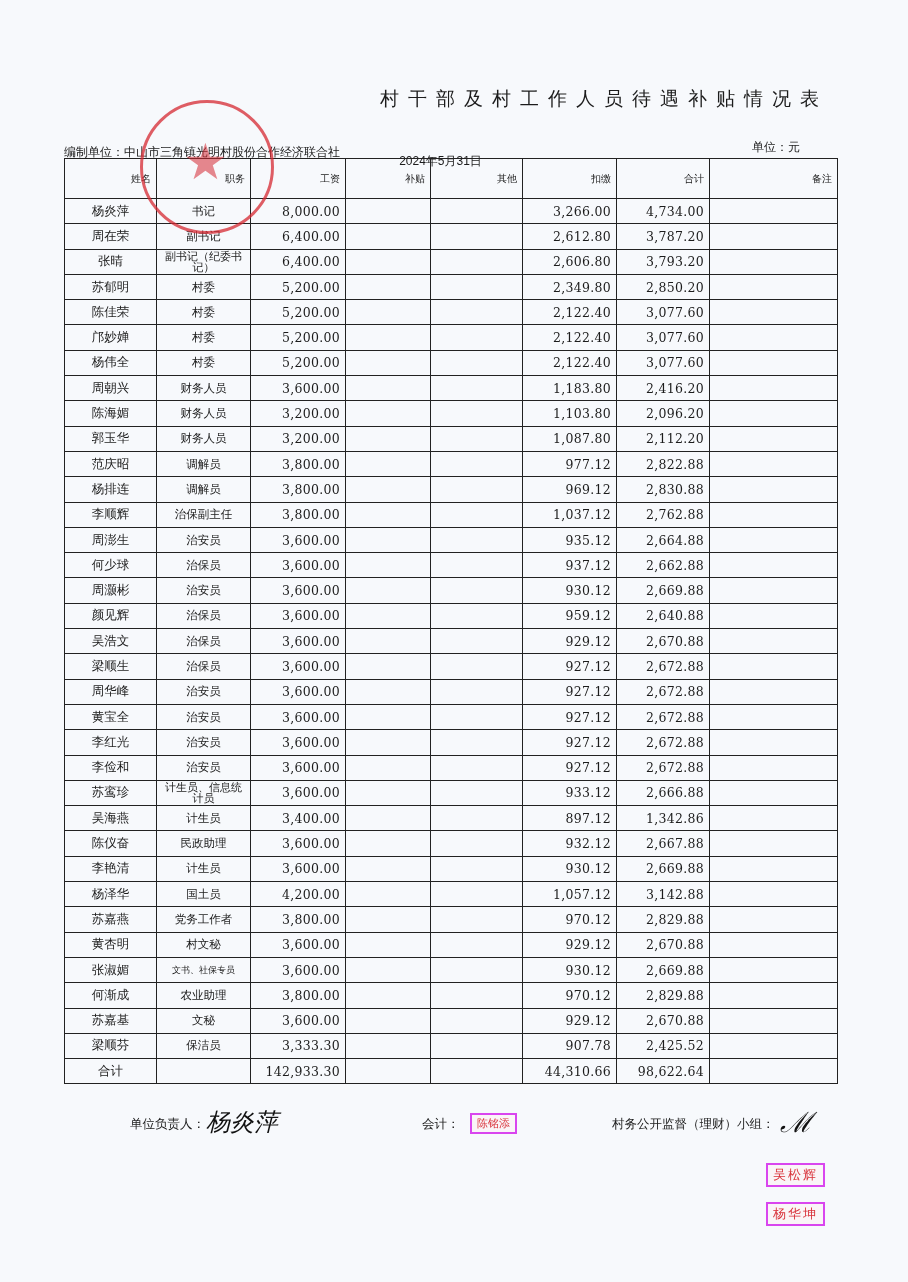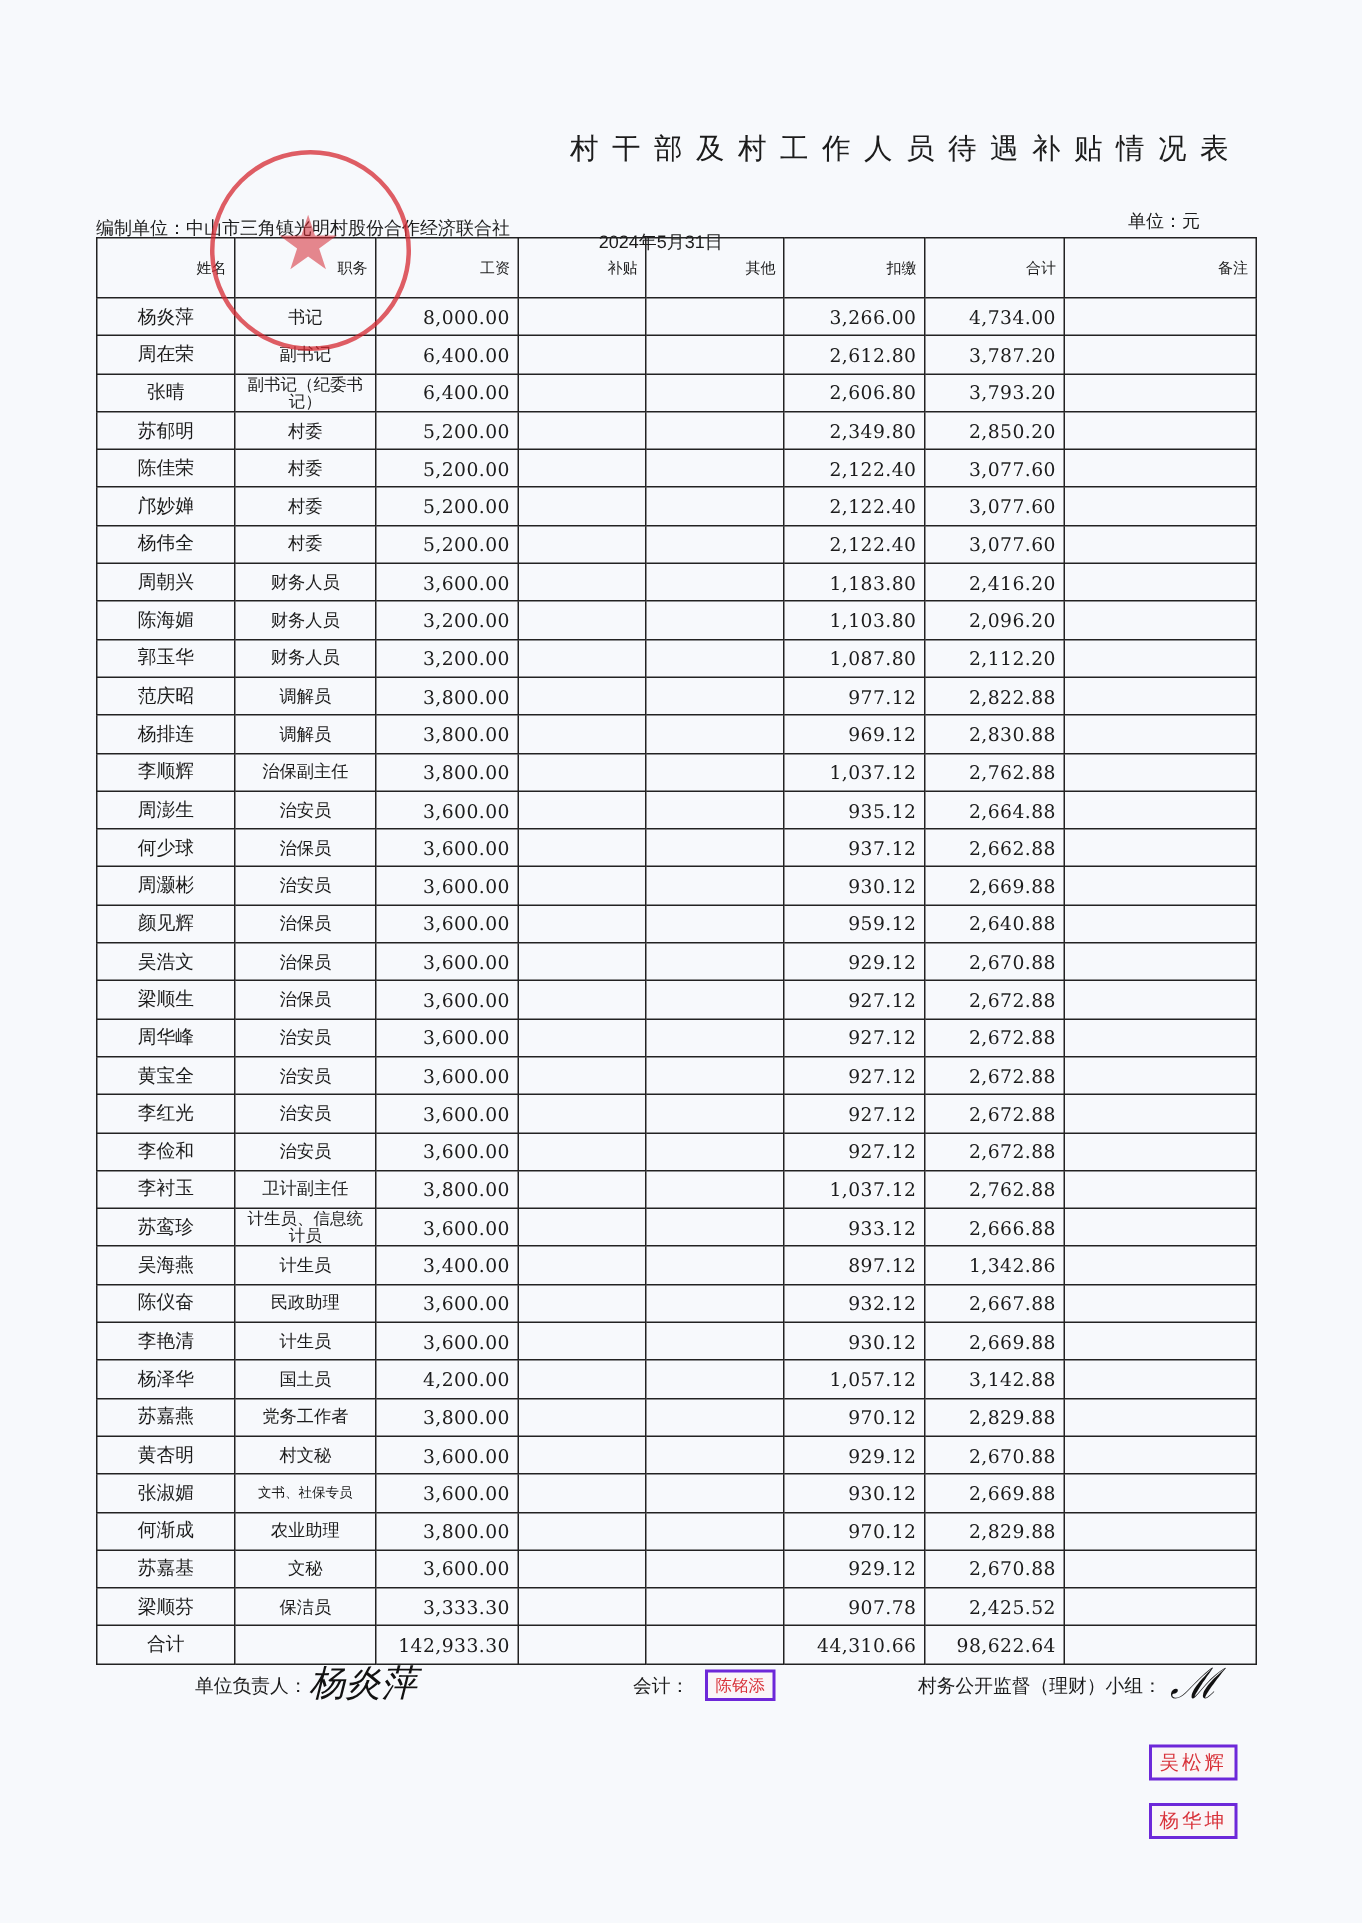--- a/index.html
+++ b/index.html
@@ -18,21 +18,21 @@
   td.name{text-align:center;font-family:"DejaVu Sans",sans-serif;font-size:12.5px;}
   td.pos{text-align:center;font-family:"DejaVu Sans",sans-serif;font-size:11.5px;}
   td.pos.small{font-size:9px;}
   td.pos.wrap{white-space:normal;line-height:11px;font-size:11px;}
   td.num{text-align:right;font-family:"DejaVu Serif","Liberation Serif",serif;font-size:12.5px;letter-spacing:0.3px;}
   .stamp{position:absolute;left:140px;top:100px;width:128px;height:128px;border:3px solid rgba(214,40,50,0.75);
          border-radius:50%;pointer-events:none;}
   .stamp .star{position:absolute;left:40px;top:34px;font-size:50px;color:rgba(214,40,50,0.55);line-height:50px;}
   .sig{position:absolute;font-size:12.5px;font-family:"DejaVu Sans",sans-serif;}
   .scribble{position:absolute;font-family:"DejaVu Serif",serif;font-style:italic;font-size:24px;color:#111;}
-  .redstamp{position:absolute;border:2px solid #6d28d9;color:#d8323a;font-family:"DejaVu Sans",sans-serif;
+  .redstamp{position:absolute;border:2px solid #d946ef;color:#d8323a;font-family:"DejaVu Sans",sans-serif;
             font-size:13px;padding:1px 5px;background:rgba(255,240,240,0.4);letter-spacing:2px;}
 </style>
 </head>
 <body>
 
 <div class="title">村干部及村工作人员待遇补贴情况表</div>
 <div class="date">2024年5月31日</div>
 <div class="org">编制单位：中山市三角镇光明村股份合作经济联合社</div>
 <div class="unit">单位：元</div>
 
@@ -284,30 +284,20 @@
         <td class="name">李俭和</td>
         <td class="pos">治安员</td>
         <td class="num">3,600.00</td>
         <td class="num"></td>
         <td class="num"></td>
         <td class="num">927.12</td>
         <td class="num">2,672.88</td>
         <td class="num"></td>
       </tr>
       <tr>
-        <td class="name">李衬玉</td>
-        <td class="pos">卫计副主任</td>
-        <td class="num">3,800.00</td>
-        <td class="num"></td>
-        <td class="num"></td>
-        <td class="num">1,037.12</td>
-        <td class="num">2,762.88</td>
-        <td class="num"></td>
-      </tr>
-      <tr>
         <td class="name">苏鸾珍</td>
         <td class="pos wrap">计生员、信息统计员</td>
         <td class="num">3,600.00</td>
         <td class="num"></td>
         <td class="num"></td>
         <td class="num">933.12</td>
         <td class="num">2,666.88</td>
         <td class="num"></td>
       </tr>
       <tr>

